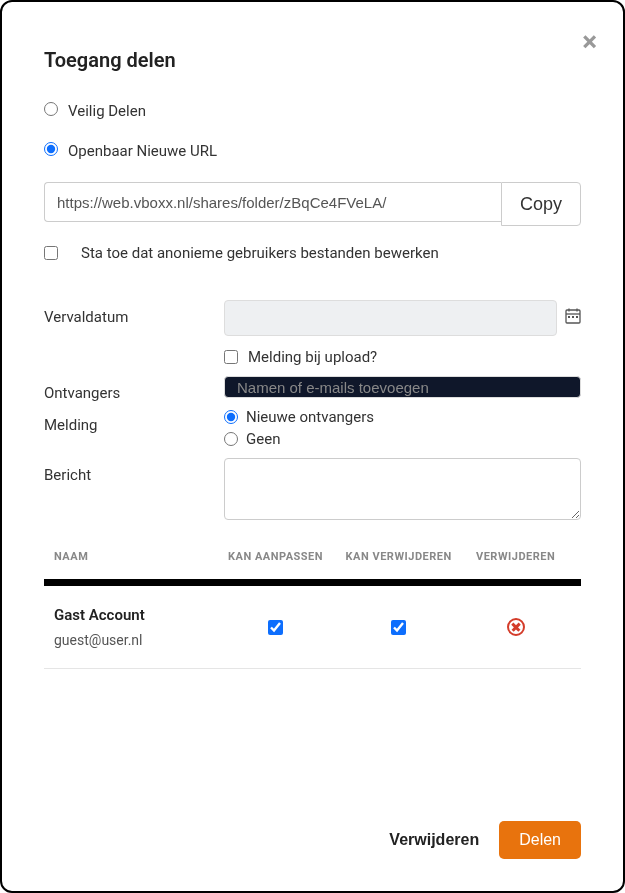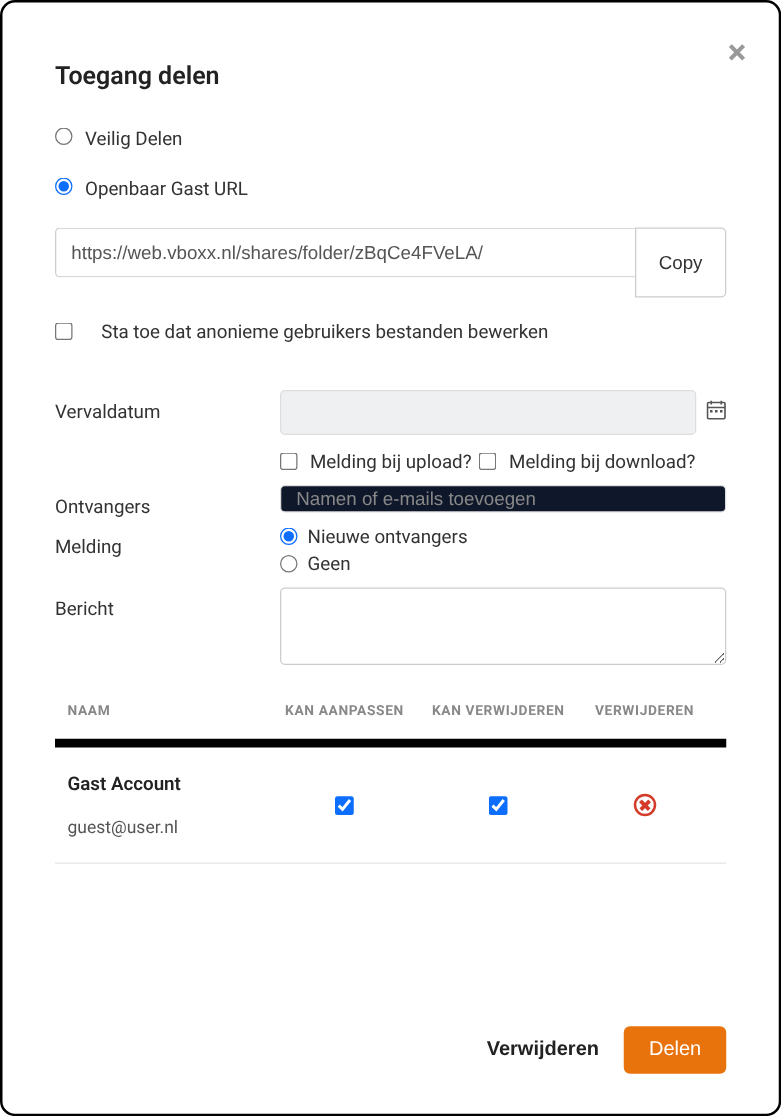--- a/index.html
+++ b/index.html
@@ -57,26 +57,26 @@
     flex: 1;
     height: 40px;
     border: 1px solid #ccc;
     border-right: none;
     border-radius: 4px 0 0 4px;
     padding: 0 12px;
     font-size: 15px;
     color: #555;
   }
   .copy-btn {
-    height: 56px;
+    height: 44px;
     border: 1px solid #ccc;
     border-radius: 0 4px 4px 0;
     background: #fff;
     padding: 0 18px;
-    font-size: 15px;
+    font-size: 18px;
     cursor: pointer;
     color: #333;
   }
   .check-row {
     display: flex;
     align-items: center;
     margin-bottom: 38px;
     font-size: 15px;
     color: #333;
     gap: 13px;
@@ -110,21 +110,21 @@
   }
   .cal-icon { color: #555; font-size: 16px; }
   .sub-check {
     display: flex;
     align-items: center;
     font-size: 15px;
     color: #333;
     margin-top: 6px;
   }
   .sub-check input[type=checkbox] { margin-right: 10px; width: 14px; height: 14px; }
-  .sub-check-stack { display: flex; flex-direction: row; gap: 6px; padding-top: 6px; padding-bottom: 10px; }
+  .sub-check-stack { display: flex; flex-direction: column; gap: 6px; padding-top: 6px; padding-bottom: 10px; }
   .recipients-input {
     width: 100%;
     height: 22px;
     background: #0f172a;
     border: 1px solid #ddd;
     border-radius: 4px;
     padding: 0 12px;
     font-size: 15px;
     color: #888;
   }
@@ -157,21 +157,21 @@
   .table-head > div:nth-child(3),
   .table-head > div:nth-child(4) { text-align: center; }
   .table-row {
     display: grid;
     grid-template-columns: 1.3fr 1fr 1fr 0.9fr;
     align-items: center;
     padding: 20px 10px;
     border-bottom: 1px solid #e5e5e5;
   }
   .guest-name { font-weight: 600; font-size: 15px; color: #222; }
-  .guest-email { font-size: 14px; color: #555; margin-top: 18px; }
+  .guest-email { font-size: 14px; color: #555; margin-top: 8px; }
   .cell-center { display: flex; justify-content: center; }
   .cell-center input[type=checkbox] { width: 15px; height: 15px; accent-color: #0d6efd; }
   .remove-icon {
     width: 18px;
     height: 18px;
     border: 2.5px solid #d43c2a;
     border-radius: 50%;
     position: relative;
     cursor: pointer;
   }
@@ -221,21 +221,21 @@
 
   <h2 class="title">Toegang delen</h2>
 
   <label class="radio-row">
     <input type="radio" name="stype" style="">
     <span>Veilig Delen</span>
   </label>
 
   <label class="radio-row">
     <input type="radio" name="stype" checked="" style="">
-    <span>Openbaar Gast URL</span>
+    <span>Openbaar Nieuwe URL</span>
   </label>
 
   <div class="url-row">
     <input class="url-input" type="text" value="https://web.vboxx.nl/shares/folder/zBqCe4FVeLA/" style="">
     <button class="copy-btn">Copy</button>
   </div>
 
   <label class="check-row">
     <input type="checkbox" style="">
     <span>Sta toe dat anonieme gebruikers bestanden bewerken</span>
@@ -257,24 +257,20 @@
               <rect x="7" y="8" width="2" height="2"></rect>
               <rect x="11" y="8" width="2" height="2"></rect>
             </svg>
         </span>
       </div>
       <div class="sub-check-stack">
         <label class="sub-check">
           <input type="checkbox" style="">
           <span>Melding bij upload?</span>
         </label>
-        <label class="sub-check">
-          <input type="checkbox" style="">
-          <span>Melding bij download?</span>
-        </label>
       </div>
     </div>
 
     <div class="form-label">Ontvangers</div>
     <div style="padding-bottom:10px;">
       <input class="recipients-input" type="text" placeholder="Namen of e-mails toevoegen" style="">
     </div>
 
     <div class="form-label">Melding</div>
     <div class="radio-stack" style="padding-bottom:10px;">

